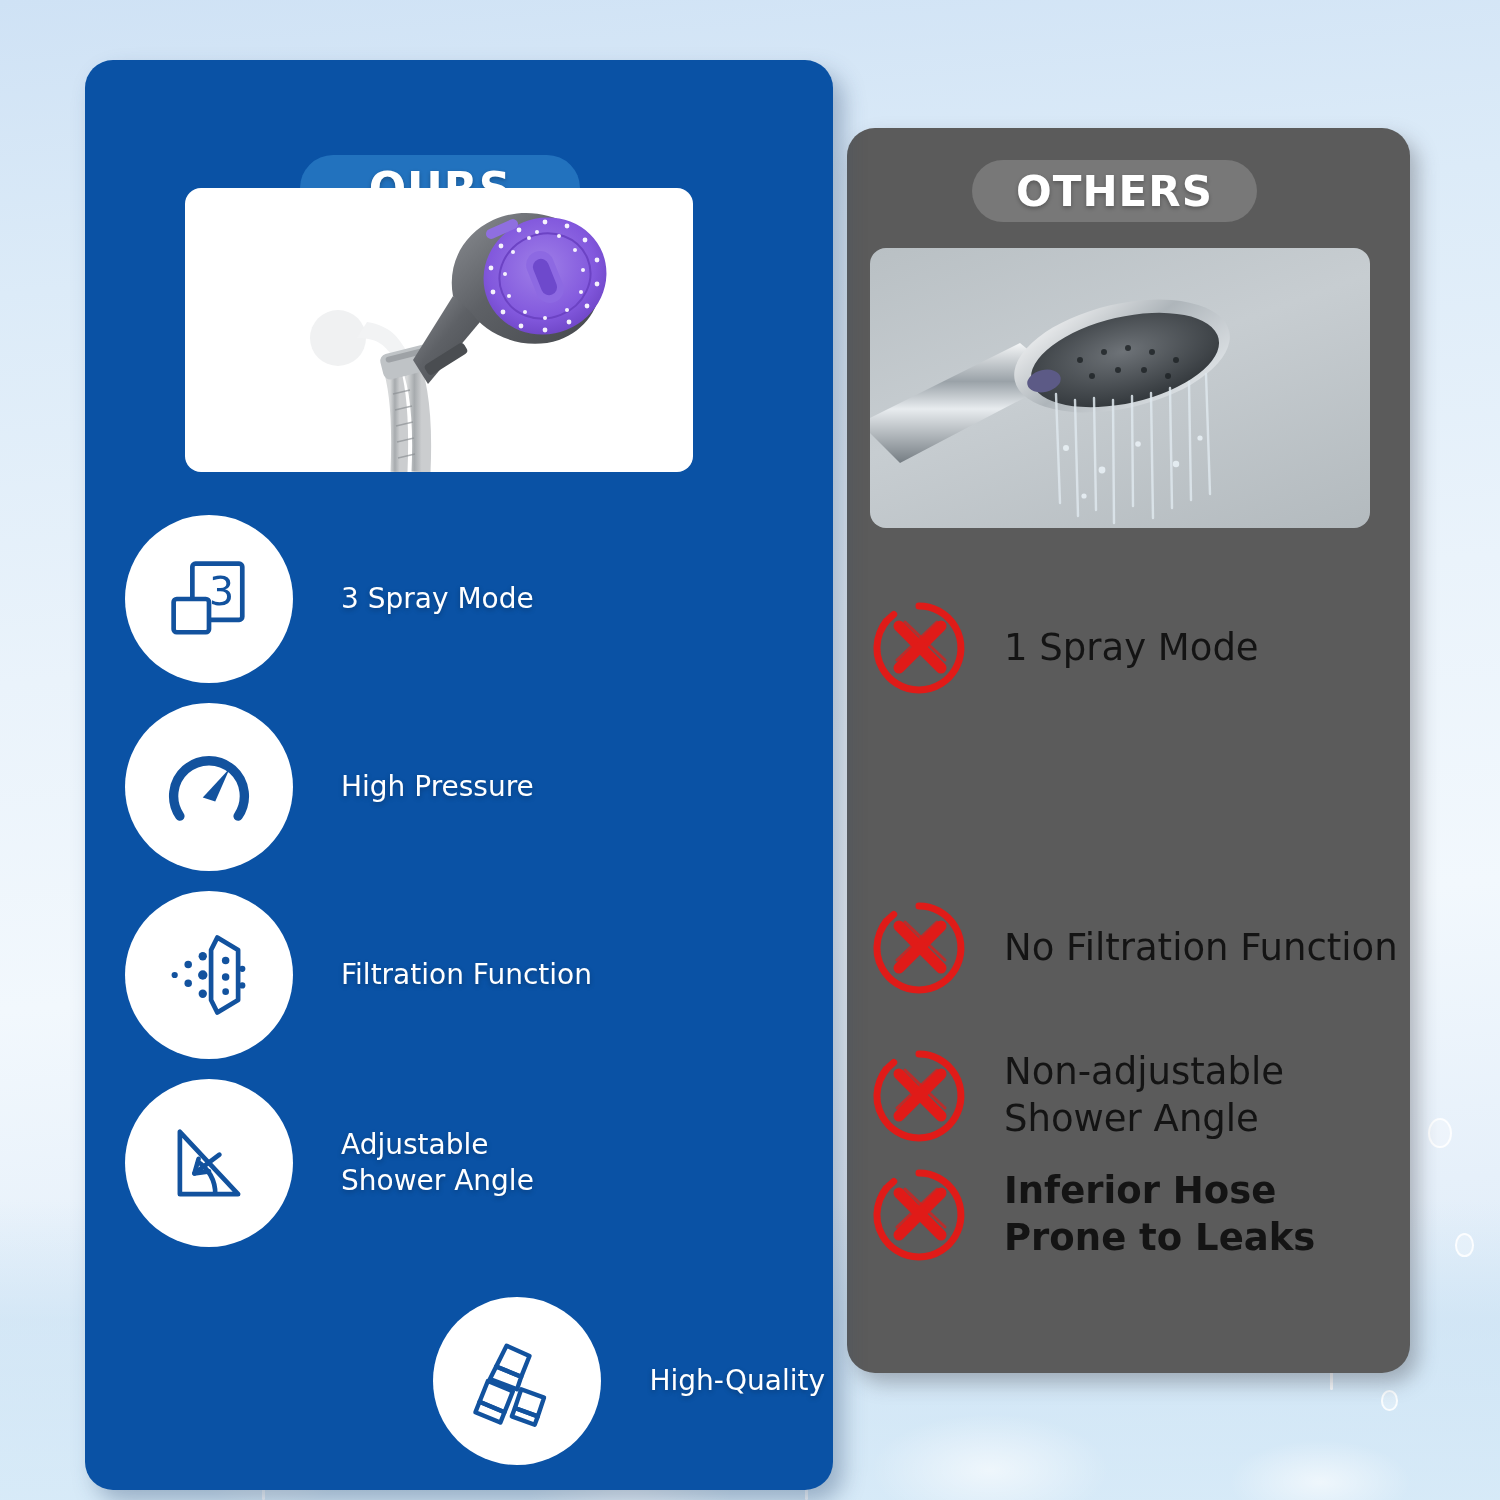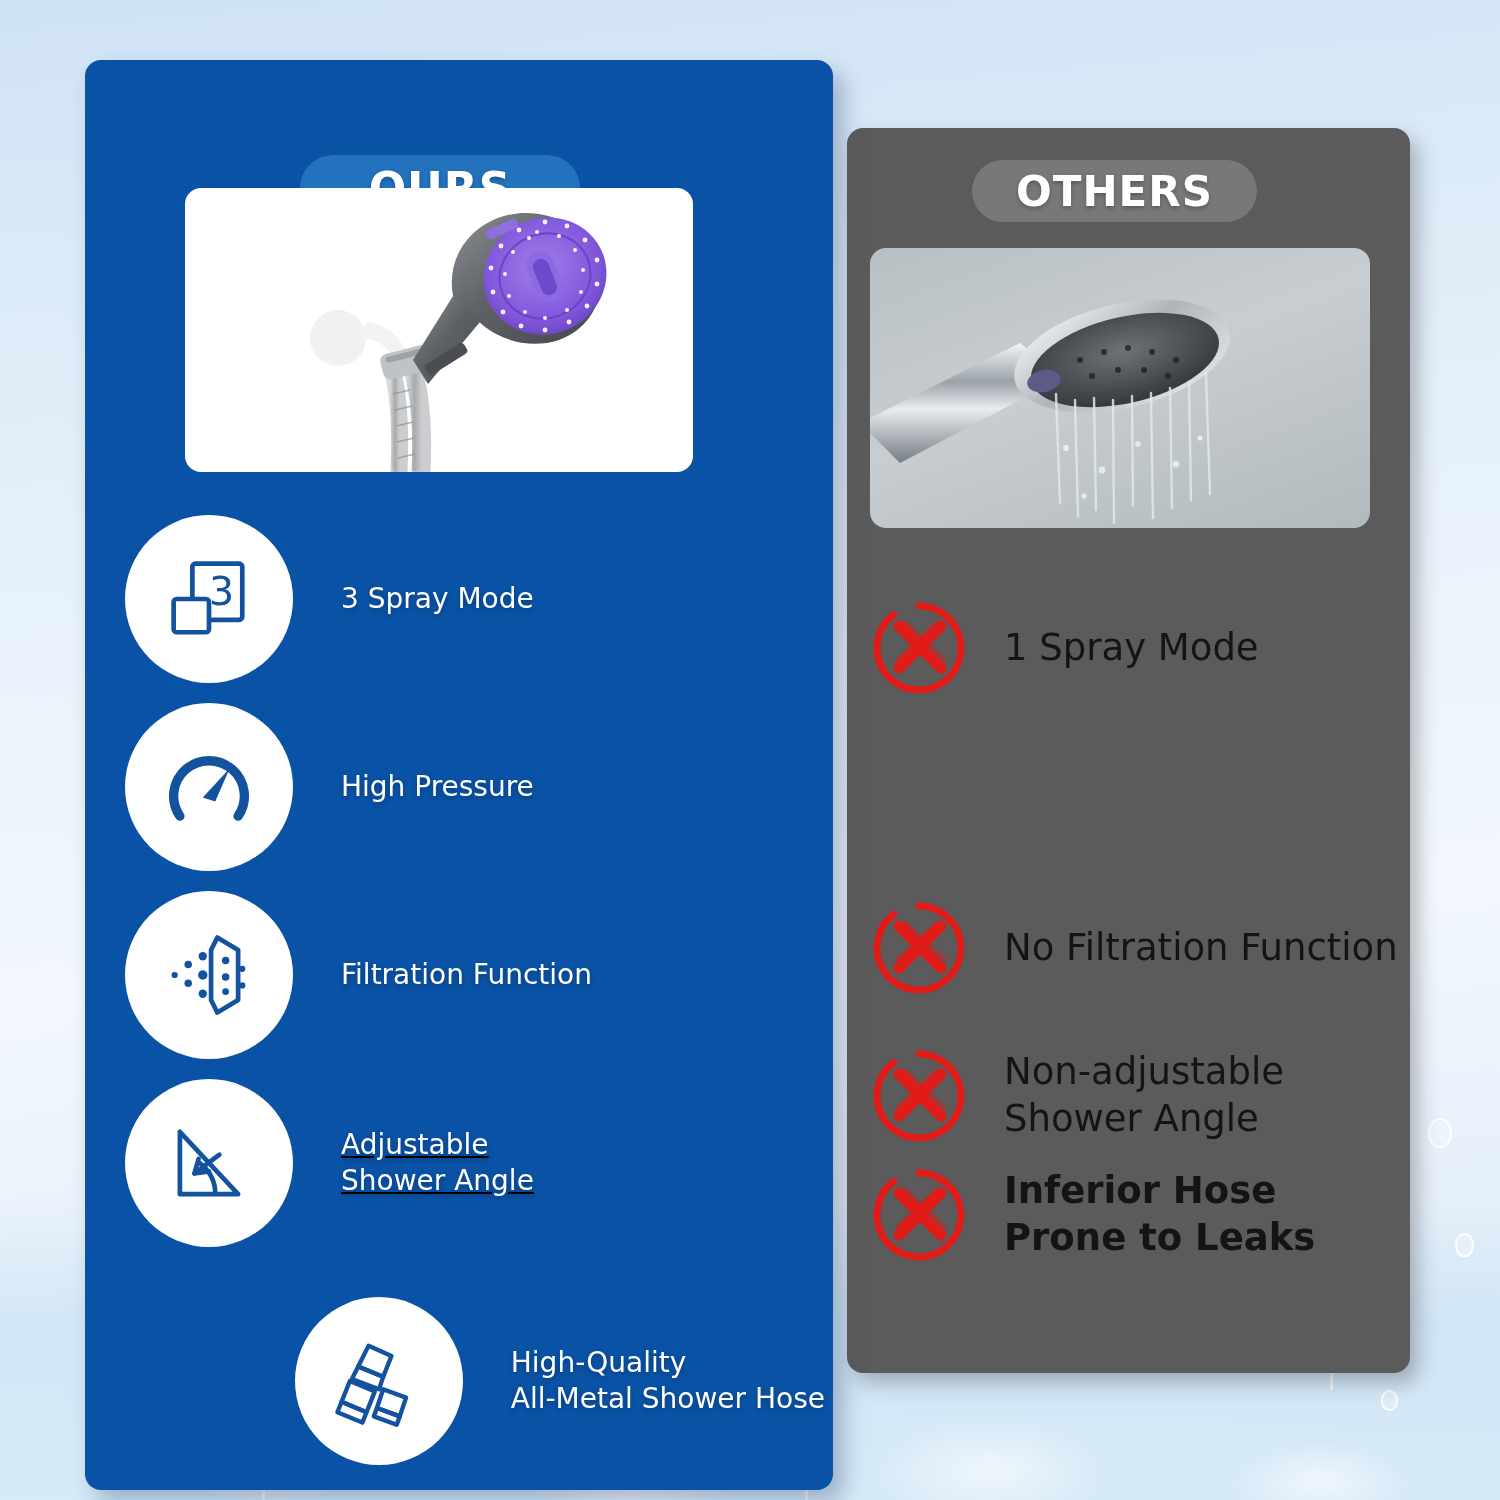--- a/index.html
+++ b/index.html
@@ -19,21 +19,21 @@
       radial-gradient(ellipse 130px 60px at 88% 94%, rgba(255,255,255,.6), rgba(255,255,255,0) 70%),
       linear-gradient(180deg, rgba(205,228,245,0) 0%, rgba(198,224,243,.55) 40%, rgba(214,234,248,.85) 100%);
     pointer-events:none;
   }
   .drop{position:absolute;border-radius:50% 50% 48% 48%;border:2px solid rgba(255,255,255,.85);
         background:rgba(255,255,255,.25);pointer-events:none;}
   .streak{position:absolute;width:3px;border-radius:2px;
         background:linear-gradient(180deg,rgba(255,255,255,0),rgba(255,255,255,.9));pointer-events:none;}
 
   
-  .panel{position:absolute;border-radius:16px;}
+  .panel{position:absolute;border-radius:28px;}
   #ours-panel{
     left:85px;top:60px;width:748px;height:1430px;
     background:#0a52a5;
     box-shadow:10px 12px 22px rgba(40,70,110,.35);
     z-index:3;
   }
   #others-panel{
     left:847px;top:128px;width:563px;height:1245px;
     background:#5b5b5b;
     box-shadow:8px 10px 20px rgba(60,60,70,.35);
@@ -339,21 +339,21 @@
             <circle cx="66" cy="52" r="3.6"></circle>
             <circle cx="66" cy="66" r="3.2"></circle>
           <circle cx="82" cy="44" r="3"></circle>
             <circle cx="82" cy="60" r="3"></circle>
         </g>
       </svg>
     </span>
     <span class="feat-label">Filtration Function</span>
   </div>
 
-  <div class="feat-row" style="top:1019px;text-decoration:underline;">
+  <div class="feat-row" style="top:1019px;">
     <span class="icon-circle">
       <svg viewBox="0 0 100 100" width="104" height="104">
         <path d="M22 80 L78 80 L22 20 Z" fill="none" stroke="#12529e" stroke-width="4.5" stroke-linejoin="round"></path>
         <path d="M56 80 A36 36 0 0 0 38 48" fill="none" stroke="#12529e" stroke-width="4.5"></path>
         <path d="M60 42 L36 60" stroke="#12529e" stroke-width="4.5" stroke-linecap="round"></path>
         <path d="M36 60 L50 58 M36 60 L40 46" stroke="#12529e" stroke-width="4.5" stroke-linecap="round" fill="none"></path>
       </svg>
     </span>
     <span class="feat-label">
       <span>Adjustable</span><br>
@@ -369,17 +369,16 @@
           <path d="M30 36 L54 46 L50 58 L24 48 Z"></path>
           <path d="M22 50 L46 60 L38 80 L14 70 Z"></path>
           <path d="M14 70 L38 80 L34 90 L10 80 Z"></path>
           <path d="M54 58 L76 66 L70 84 L48 76 Z"></path>
           <path d="M48 76 L70 84 L67 92 L45 84 Z"></path>
         </g>
       </svg>
     </span>
     <span class="feat-label">
       <span>High-Quality</span><br>
-      <span>All-Metal Shower Hose</span>
     </span>
   </div>
 
 </div>
 
 </body></html>

